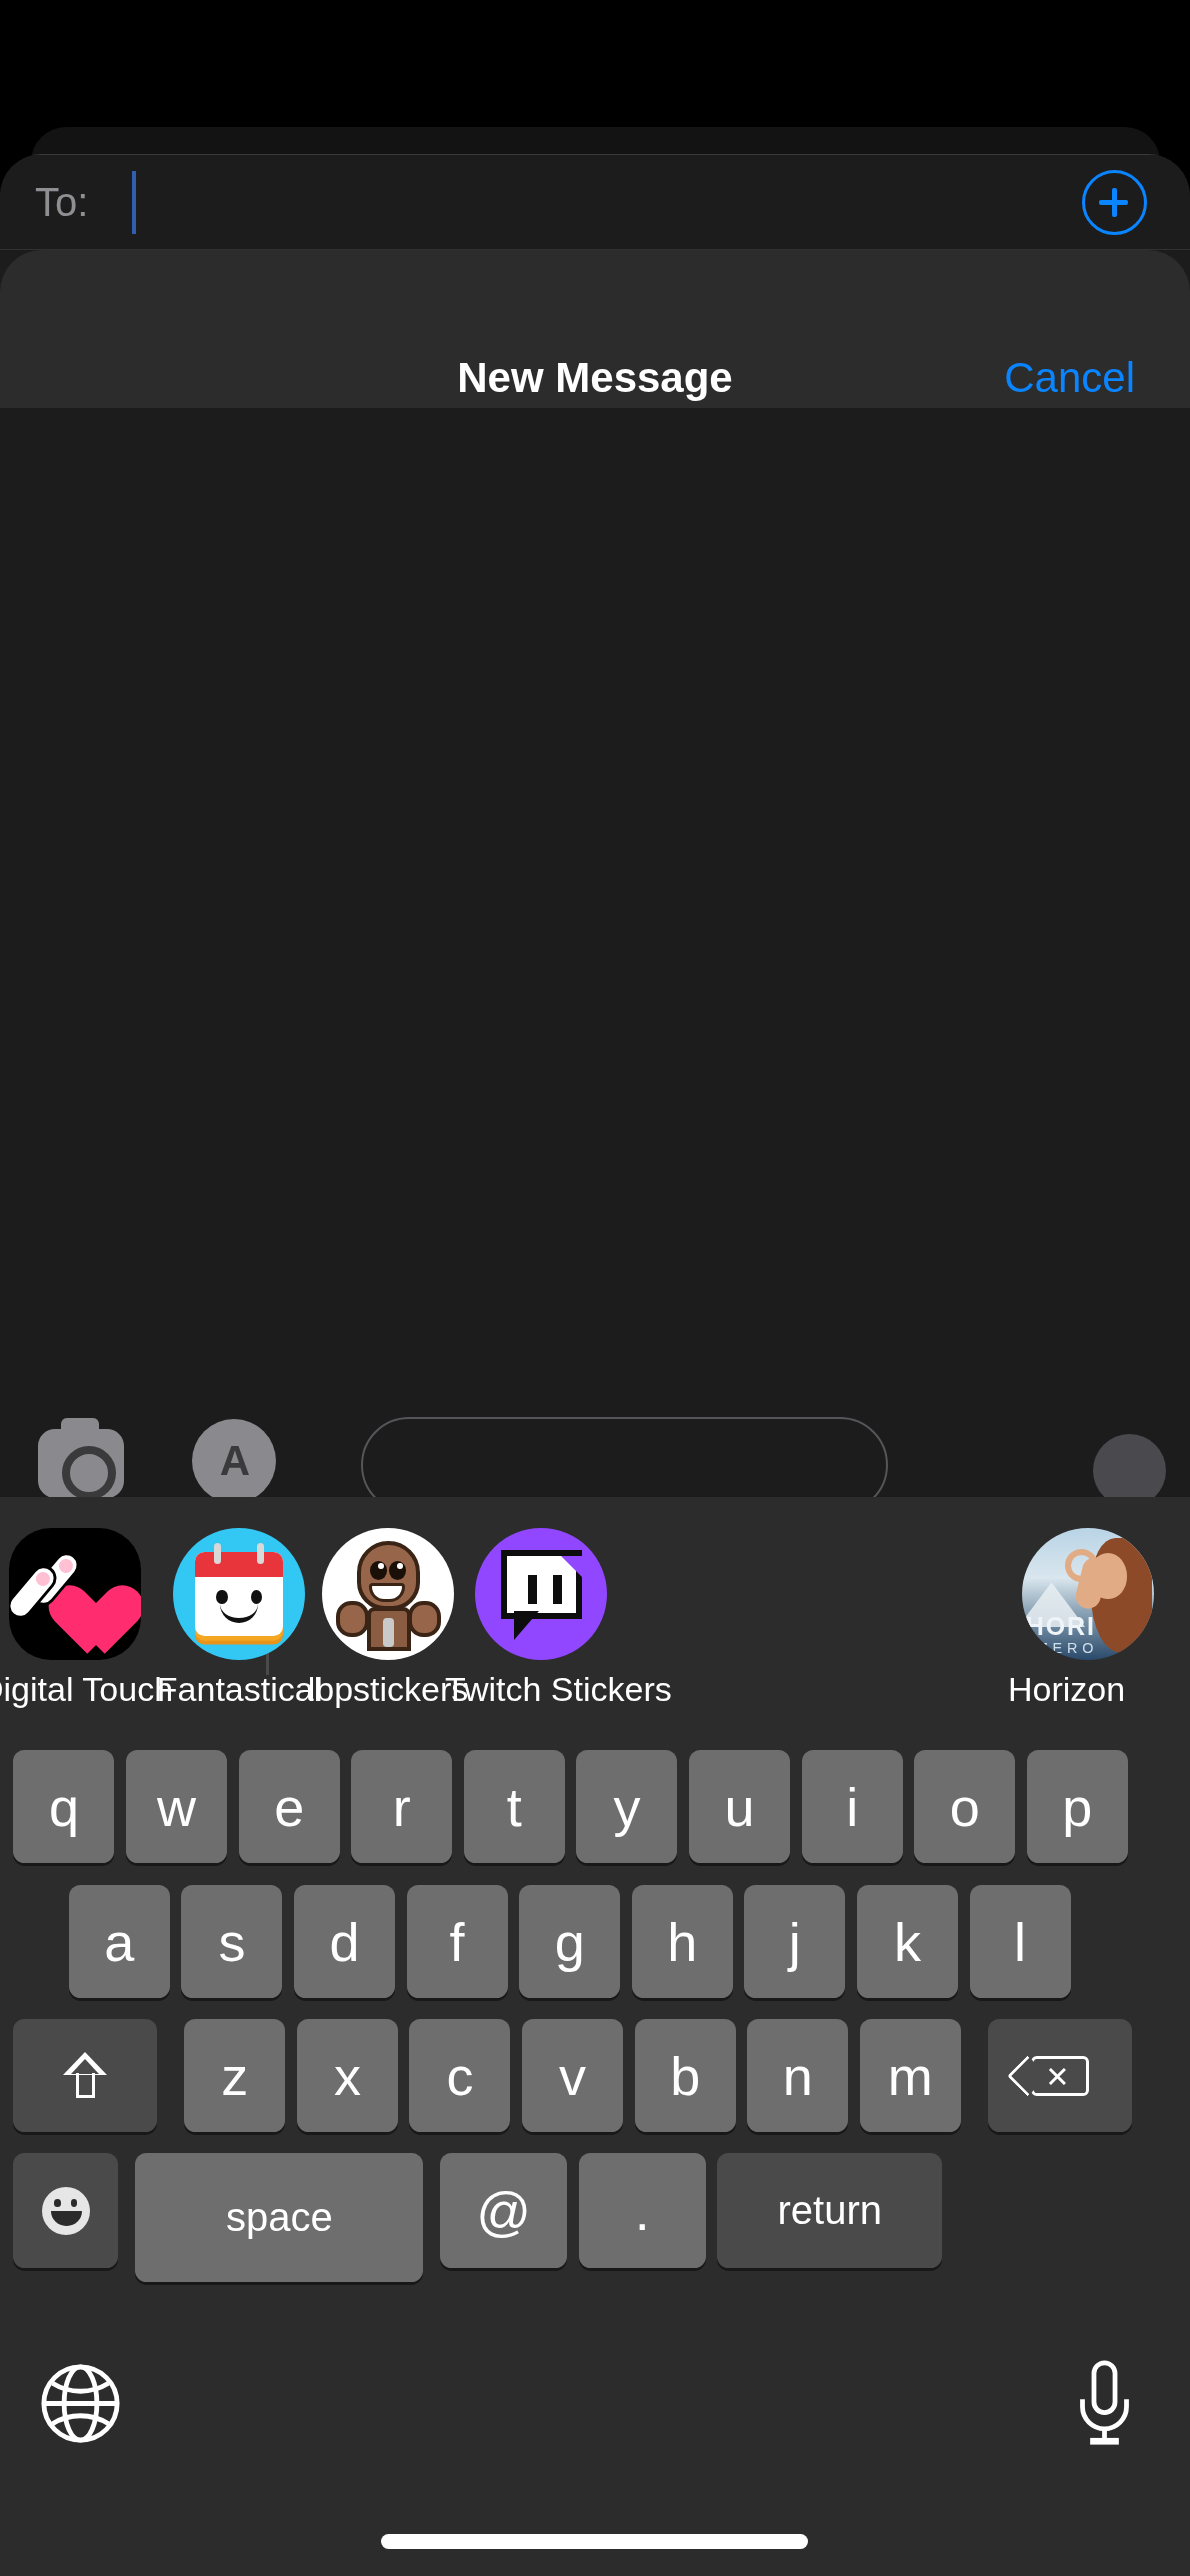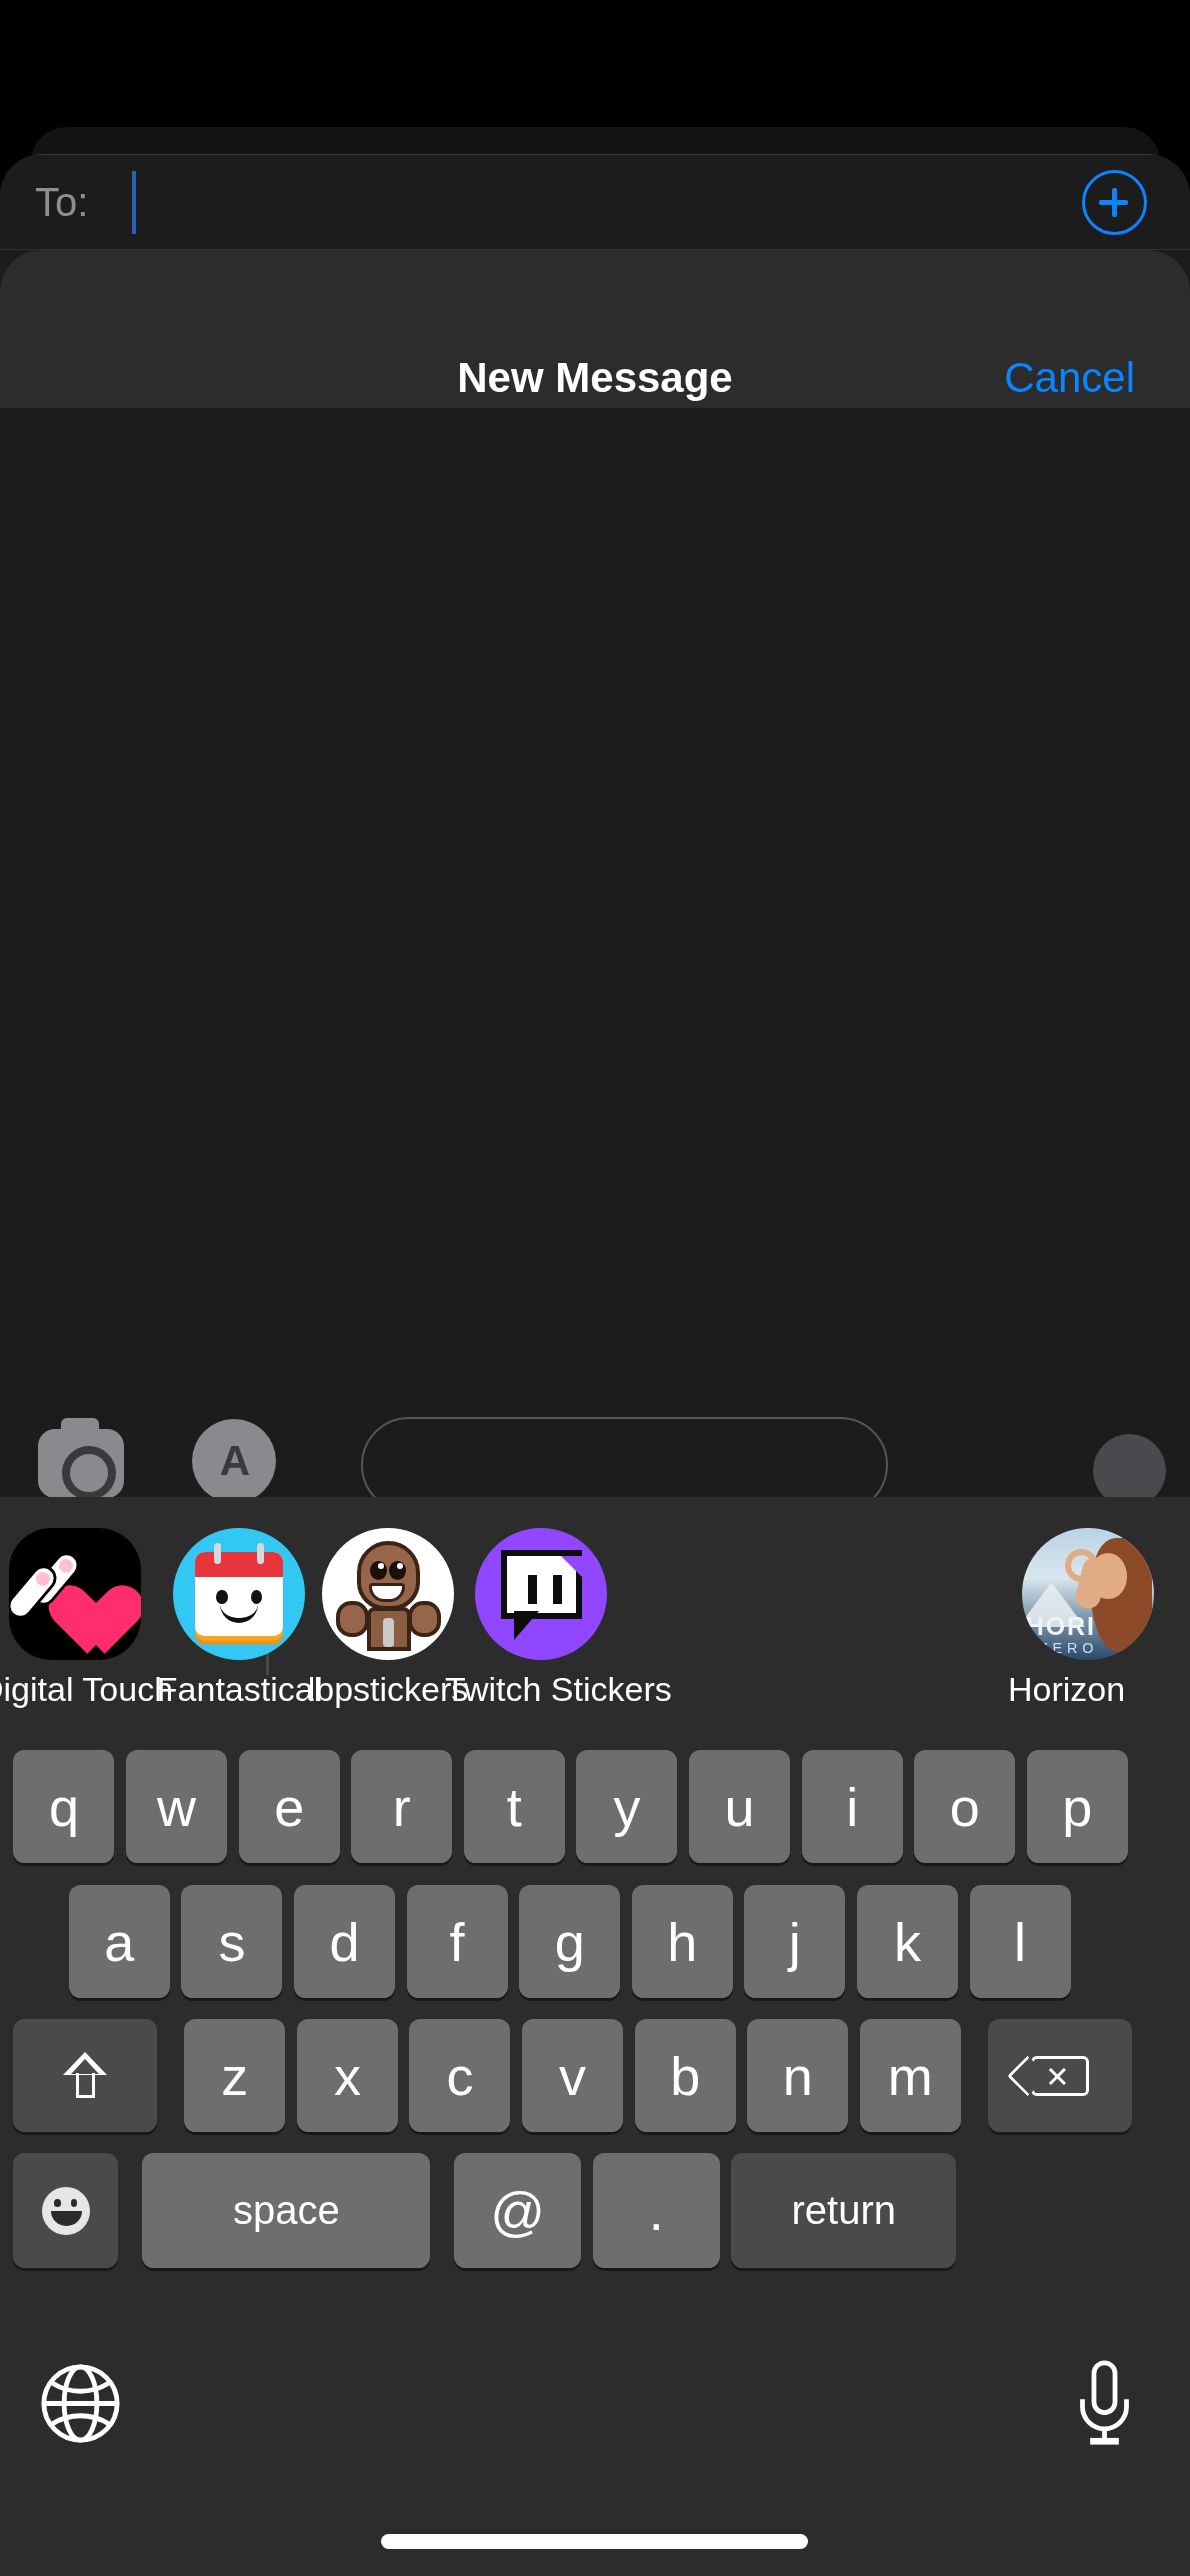--- a/index.html
+++ b/index.html
@@ -552,21 +552,21 @@
     </div>
 
     <div class="kb-row" id="kb-row-4" style="padding:0 7.7px">
       <div class="key dark" style="width:105px;height:115px;margin:0 5.8px">
         <div class="emoji-glyph">
           <span class="e-eye l"></span>
             <span class="e-eye r"></span>
             <span class="e-mouth"></span>
         </div>
       </div>
-      <div class="key fn" style="width:288px;height:115px;margin:0 18px">space</div>
+      <div class="key fn" style="width:288px;height:129px;margin:0 11px">space</div>
       <div class="key fn" style="width:127px;height:115px;margin:0 5.8px;font-size:54px">@</div>
       <div class="key fn" style="width:127px;height:115px;margin:0 5.8px;font-size:54px">.</div>
       <div class="key dark fn" style="width:225px;height:115px;margin:0 5.8px">return</div>
     </div>
 
   </div>
 
   <div id="kb-bottom">
     <svg id="globe-button" viewBox="0 0 84 84">
       <circle cx="42" cy="42" r="38" fill="none" stroke="#fff" stroke-width="5"></circle>

